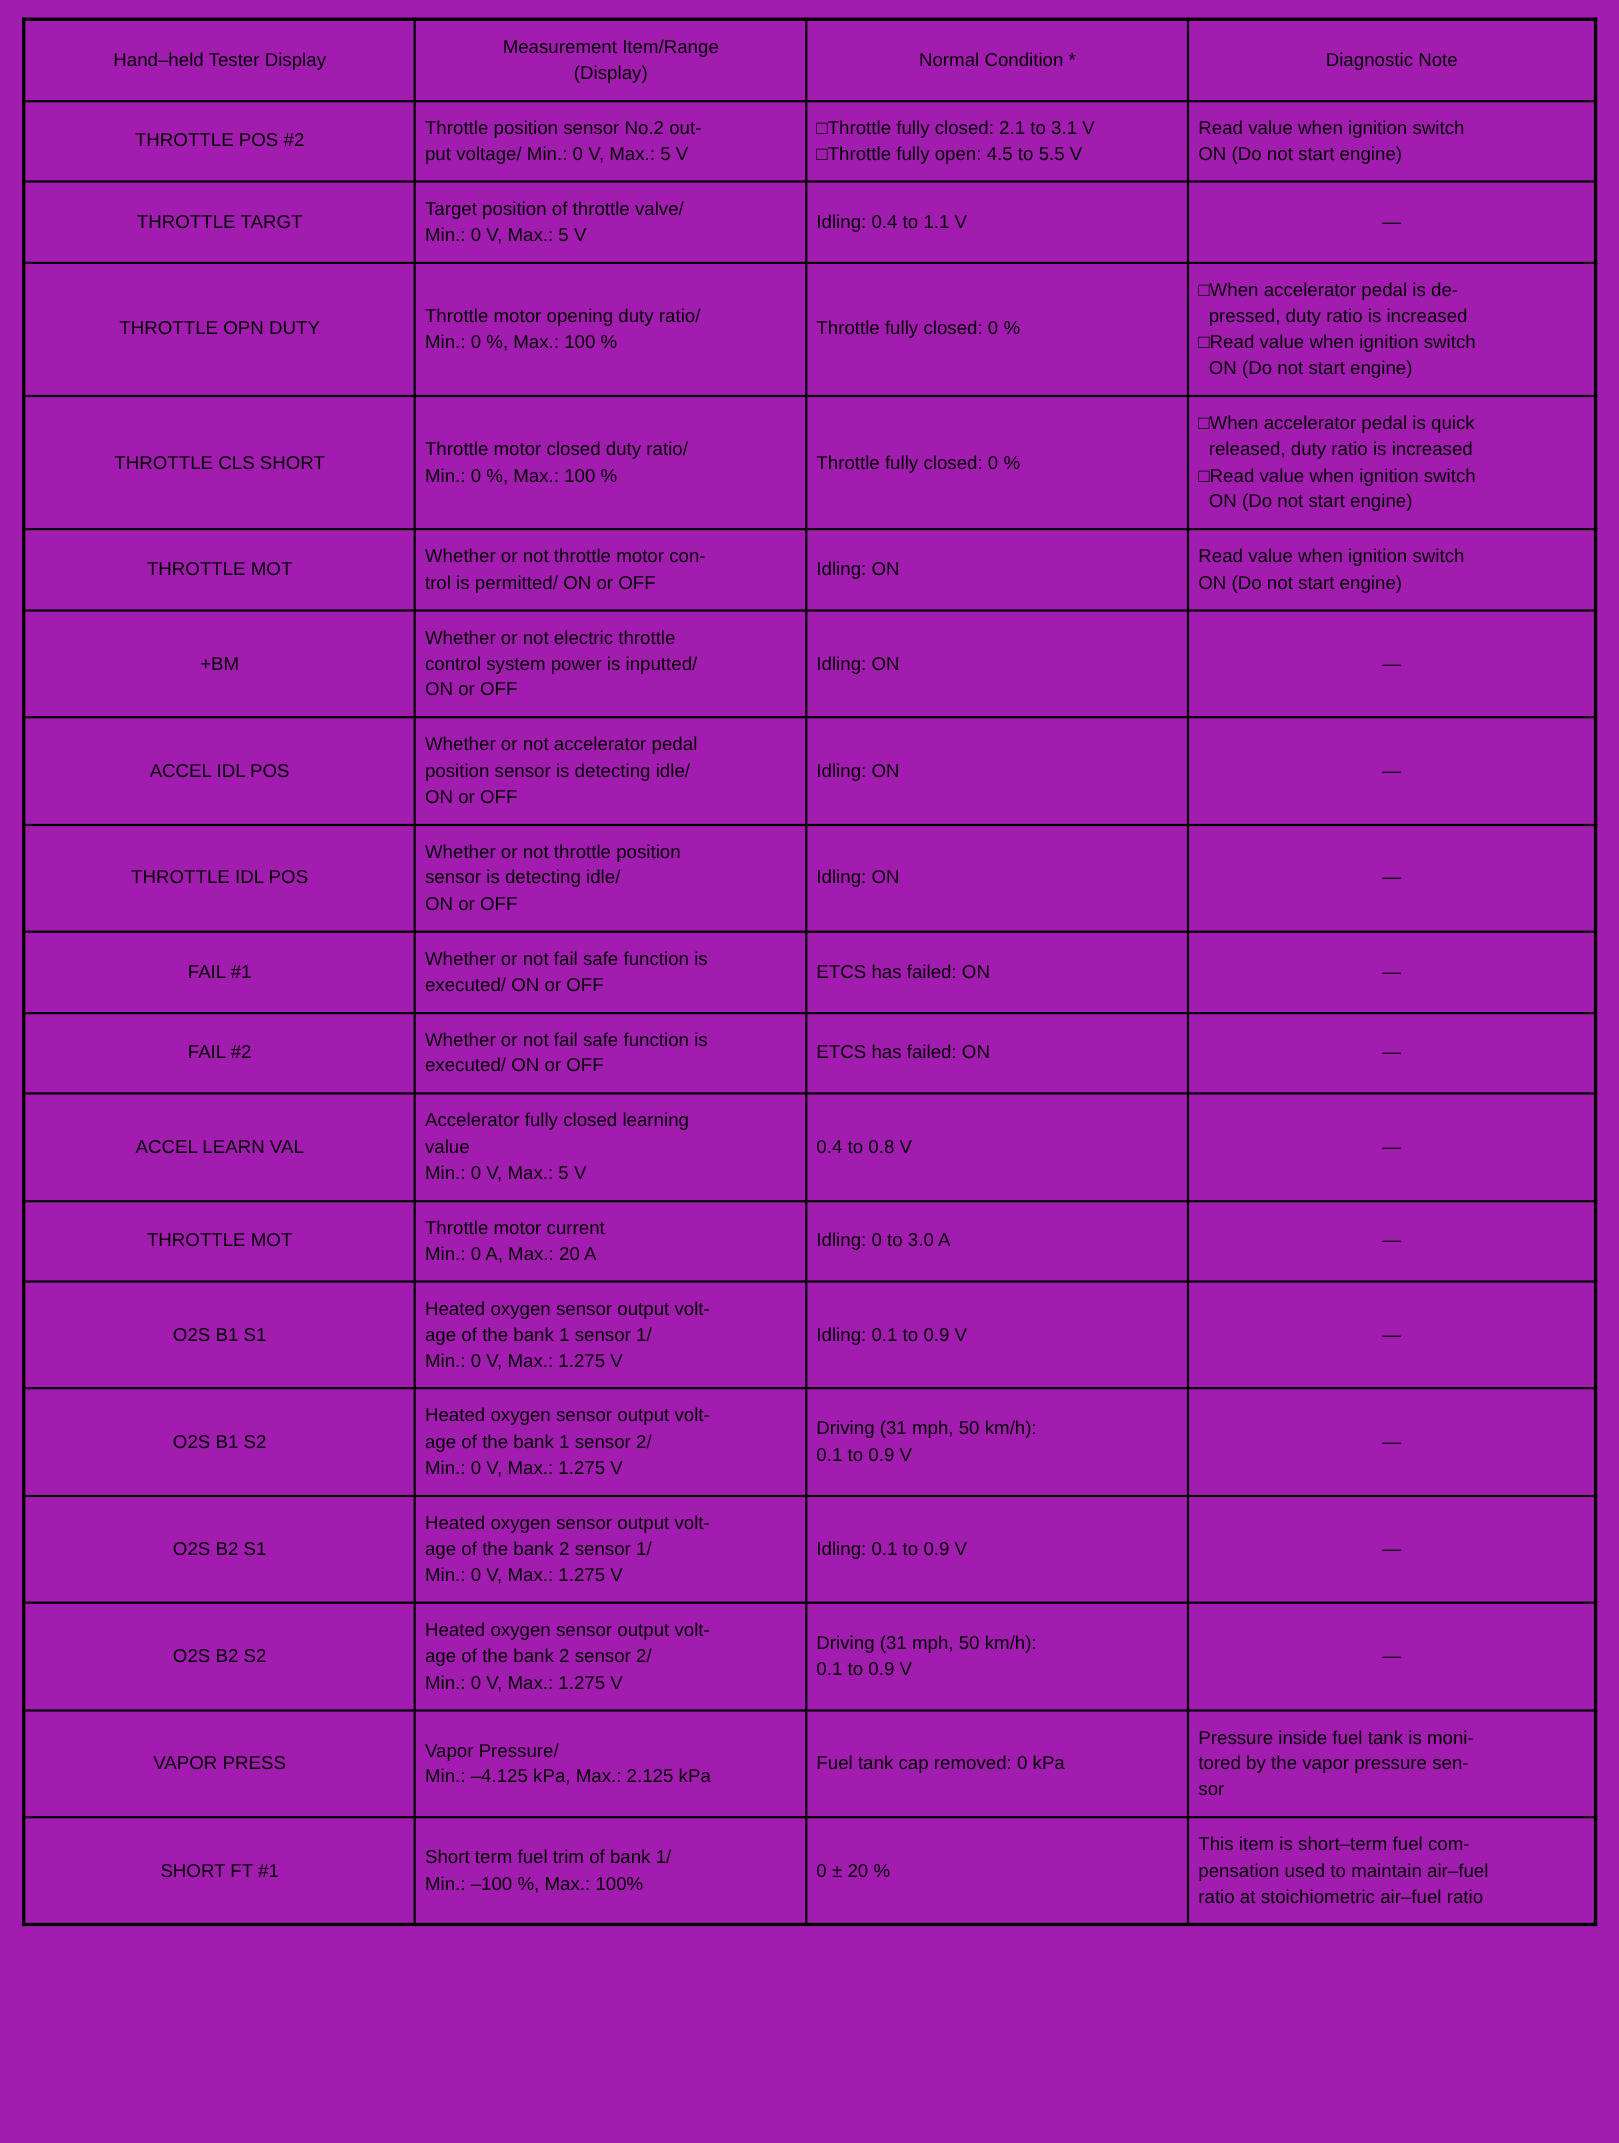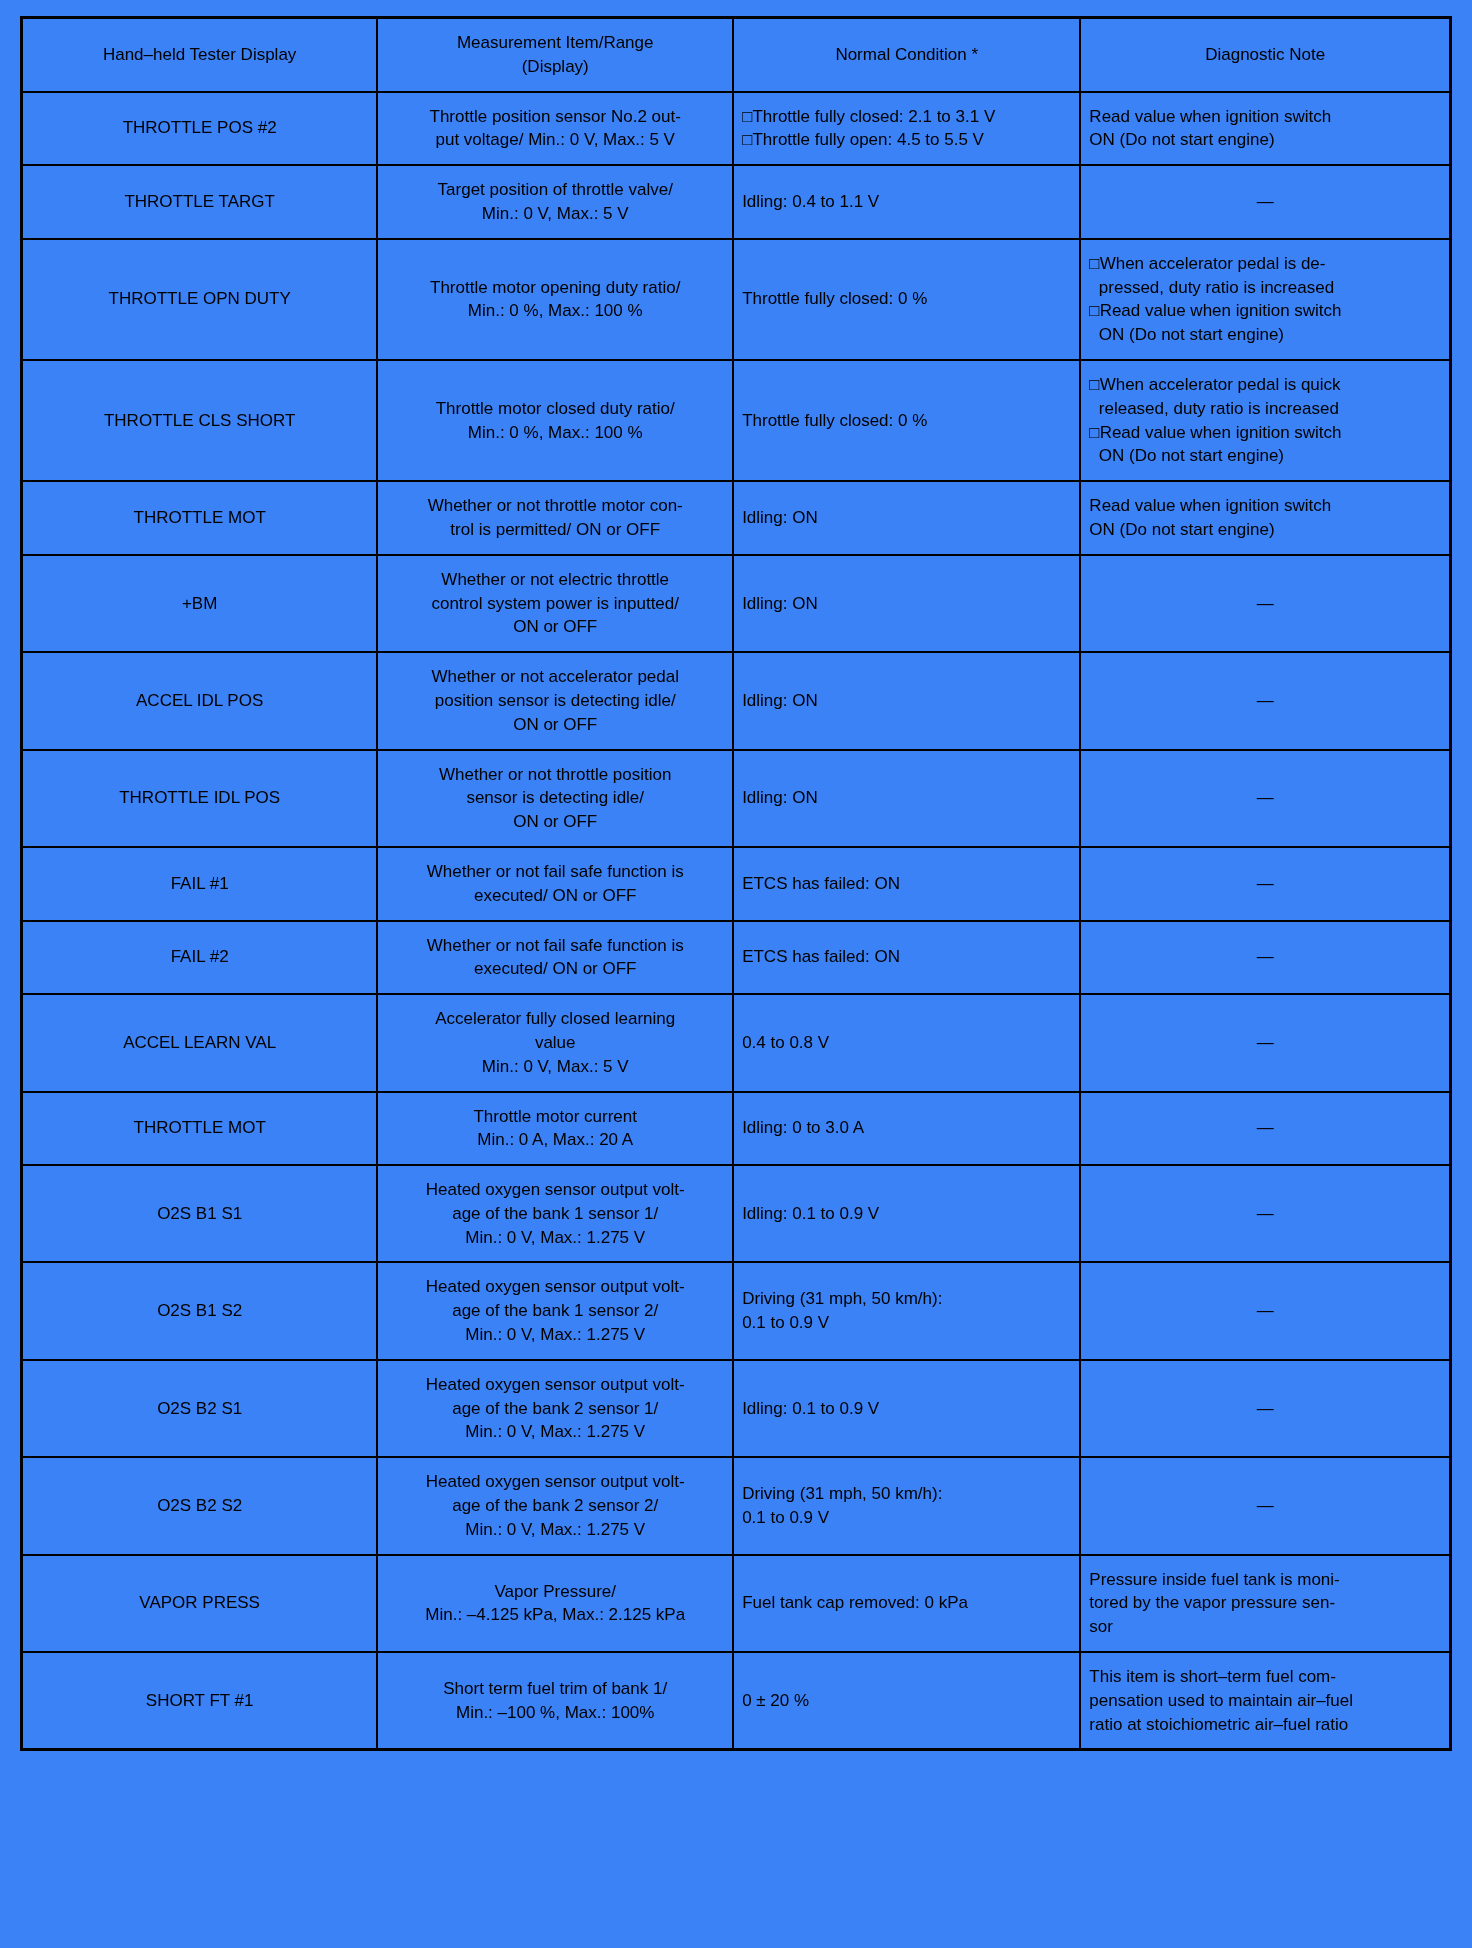--- a/index.html
+++ b/index.html
@@ -5,21 +5,21 @@
   html, body {
     margin: 0;
     padding: 0;
     background: #ffffff;
     font-family: "Liberation Sans", sans-serif;
     color: #000000;
   }
   .page {
     width: 1472px;
     height: 1948px;
-    background: #3b82f6;
+    background: #a21caf;
     box-sizing: border-box;
     padding: 16px 20px 8px 20px;
   }
   table.spec-table {
     width: 100%;
     border-collapse: collapse;
     table-layout: fixed;
     border: 3px solid #000000;
     font-size: 17px;
     line-height: 1.4;
@@ -36,21 +36,21 @@
   th.hdr {
     text-align: center;
     vertical-align: middle;
     white-space: pre-line;
     font-size: 17px;
   }
   td.col-display {
     text-align: center;
   }
   td.col-measurement {
-    text-align: center;
+    text-align: left;
     padding-left: 10px;
   }
   td.col-normal {
     text-align: left;
     padding-left: 10px;
     margin-top: 36px;
   }
   td.col-note {
     text-align: left;
     padding-left: 10px;

